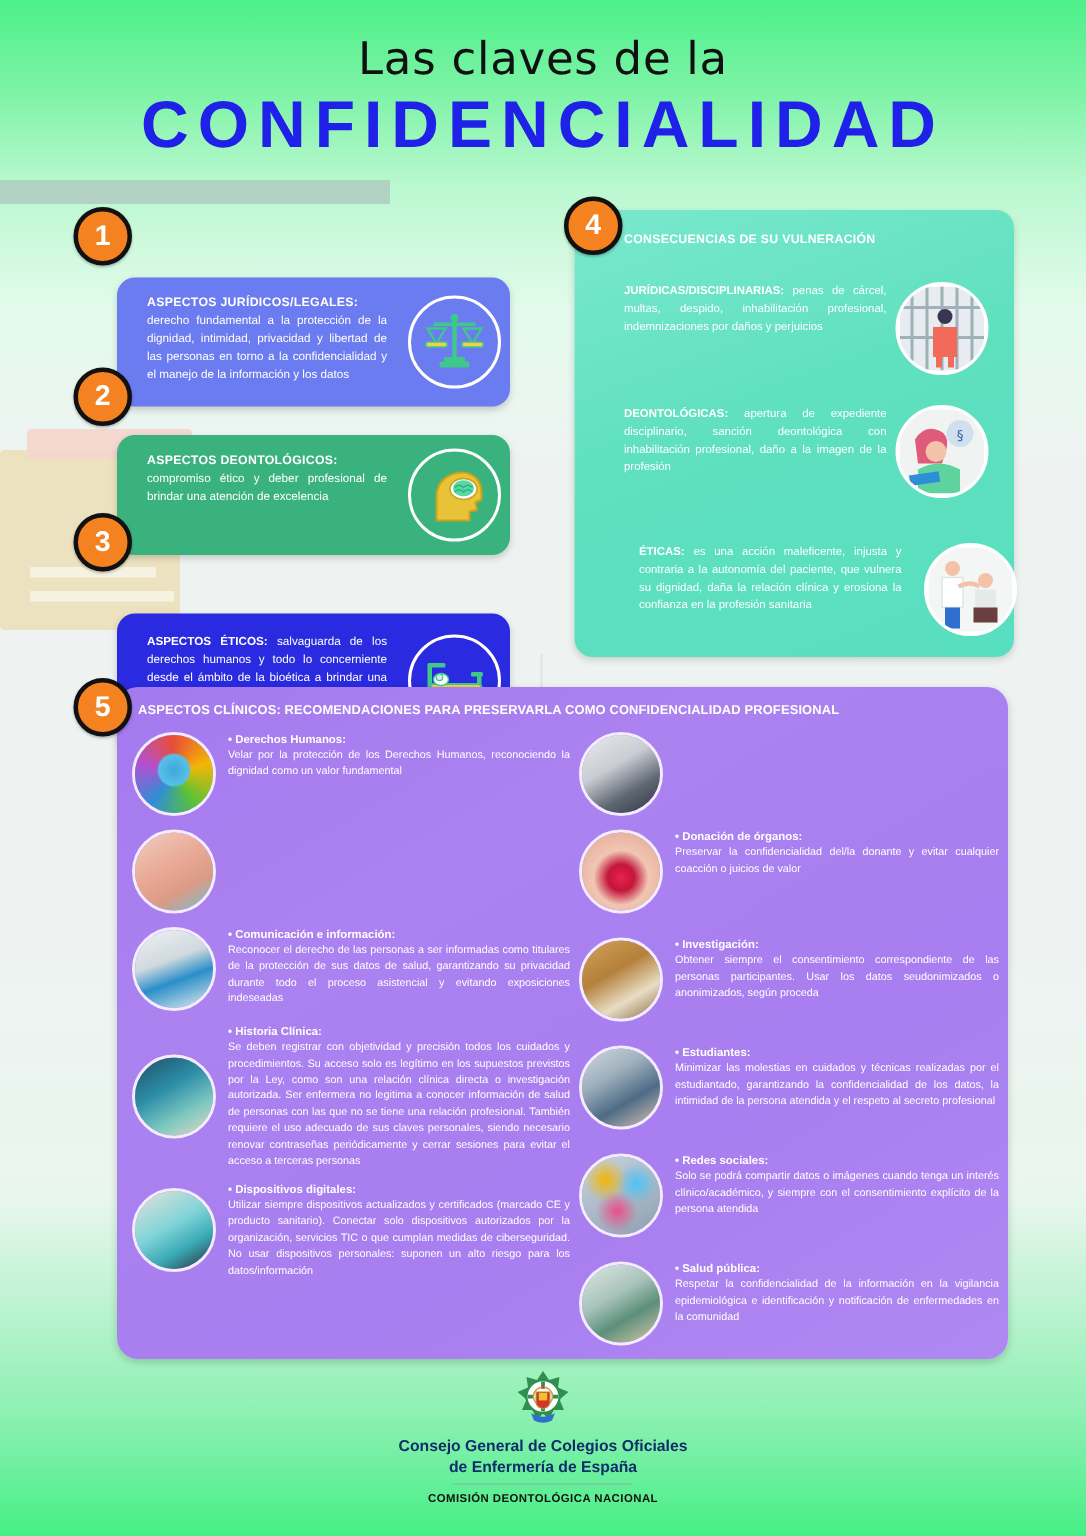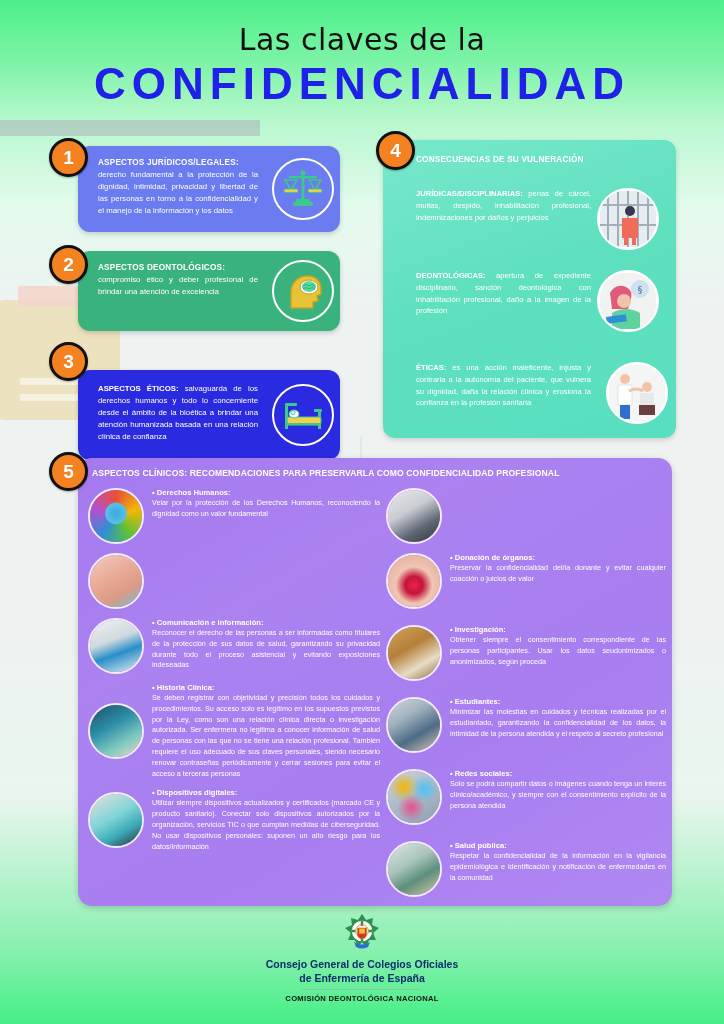--- a/index.html
+++ b/index.html
@@ -61,21 +61,21 @@
     background:#f58220;border:3px solid #111;
     color:#fff;font-weight:bold;font-size:19px;
     display:flex;align-items:center;justify-content:center;
     z-index:30;box-shadow:0 1px 2px rgba(0,0,0,.3);
   }
 
   
   .card{
     position:absolute;border-radius:12px;color:#fff;z-index:20;
     box-shadow:0 2px 5px rgba(0,0,0,.18);
-    display:flex;align-items:flex-start;
+    display:flex;align-items:flex-start;margin-top:39px;
   }
   .card .txt{padding:12px 8px 10px 20px;flex:1;}
   .card .title{font-weight:bold;font-size:8.2px;letter-spacing:.2px;}
   .card .body{font-size:7.8px;line-height:1.55;text-align:justify;margin-top:1px;}
   .card .title + .body{margin-top:2px;}
   .card .inline-title{font-weight:bold;}
   .card .ic{
     width:74px;flex:0 0 74px;display:flex;align-items:center;justify-content:center;
     align-self:center;
   }
@@ -283,21 +283,21 @@
             <text x="40" y="20" font-size="9" text-anchor="middle" fill="#3b5f9e" font-family="DejaVu Sans, sans-serif">§</text>
             <path d="M10 20 q6 -10 16 -6 q7 3 5 12 l-3 10 h-16 z" fill="#e05a7a"></path>
             <circle cx="24" cy="28" r="7" fill="#f2c3a8"></circle>
             <path d="M12 40 q14 -8 28 0 l0 16 h-28 z" fill="#5fd39e"></path>
             <rect x="6" y="44" width="20" height="7" fill="#2f8fd6" transform="rotate(-8 6 44)"></rect>
           </svg>
         </div>
       </div>
     </div>
 
-    <div class="p4-row" style="left:33px;top:222px;gap:9px;">
+    <div class="p4-row" style="left:43px;top:222px;gap:9px;">
       <div class="t"><b>ÉTICAS:</b> <span>es una acción maleficente, injusta y contraria a la autonomía del paciente, que vulnera su dignidad, daña la relación clínica y erosiona la confianza en la profesión sanitaria</span></div>
       <div class="ic">
         <div class="circ filled">
           <svg width="56" height="56" viewBox="0 0 56 56" aria-hidden="true">
             <rect width="56" height="56" fill="#f4f6f6"></rect>
             <circle cx="16" cy="14" r="5" fill="#f2c3a8"></circle>
             <path d="M9 20 h14 v20 h-14 z" fill="#fff" stroke="#dfe5e7"></path>
             <rect x="11" y="40" width="10" height="14" fill="#2f6fd0"></rect>
             <circle cx="38" cy="22" r="5" fill="#f2c3a8"></circle>
             <path d="M31 28 h14 v14 h-14 z" fill="#e6e9ea"></path>

